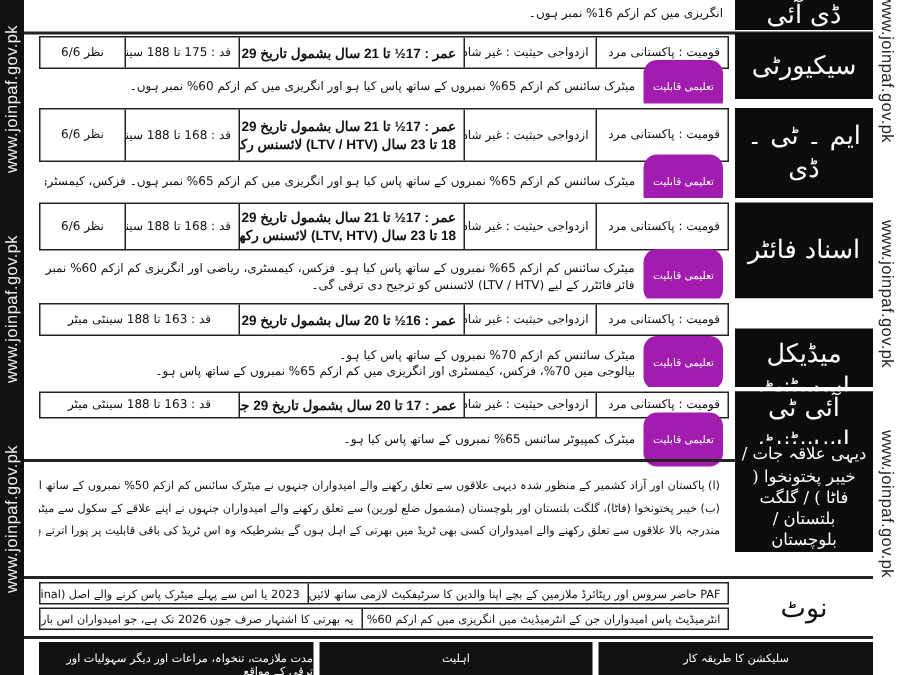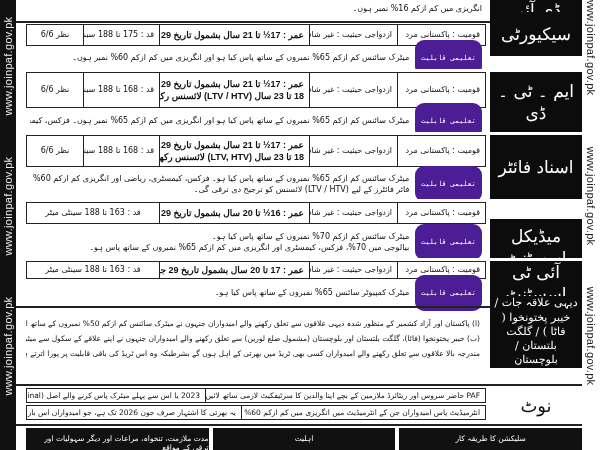--- a/index.html
+++ b/index.html
@@ -20,21 +20,21 @@
 
   .line { position: absolute; left: 0; right: 0; height: 2px; background: #222; }
   .white-gap { position: absolute; left: 0; right: 0; height: 3px; background: #fff; }
 
   .cells { position: absolute; left: 10px; right: 96px; display: flex; direction: rtl; border: 1px solid #222; background: #fff; }
   .cell { border-left: 1px solid #222; padding: 2px 5px; font-size: 8px; direction: rtl; display: flex; flex-direction: column; justify-content: center; line-height: 1.35; white-space: nowrap; overflow: hidden; }
   .cell:last-child { border-left: none; text-align: center; }
   .cell b { font-family: "Liberation Sans", sans-serif; font-weight: 700; font-size: 9px; }
 
   .qual { position: absolute; left: 10px; right: 96px; direction: rtl; display: flex; align-items: center; gap: 6px; padding: 0 4px; font-size: 8px; }
-  .pill { background: #4c1d95; color: #fff; border-radius: 9px; padding: 14px 6px; font-size: 7px; white-space: nowrap; flex-shrink: 0; font-family: Liberation Mono, monospace; }
+  .pill { background: #a21caf; color: #fff; border-radius: 9px; padding: 14px 6px; font-size: 7px; white-space: nowrap; flex-shrink: 0; }
   .qual-text { display: flex; flex-direction: column; line-height: 1.4; white-space: nowrap; overflow: hidden; }
 
   .regions { position: absolute; left: 10px; right: 96px; direction: rtl; font-size: 7.5px; line-height: 2.0; padding: 4px 6px; white-space: nowrap; overflow: hidden; }
 
   .note-box { position: absolute; left: 10px; right: 96px; direction: rtl; font-size: 7.5px; }
   .note-line { display: flex; height: 15px; border: 1px solid #222; margin-bottom: 2px; }
   .note-line .seg { padding: 1px 5px; display: flex; align-items: center; white-space: nowrap; overflow: hidden; border-left: 1px solid #222; }
   .note-line .seg:last-child { border-left: none; }
 
   .bottom-head { position: absolute; left: 10px; right: 0; top: 428px; height: 22px; display: flex; direction: rtl; gap: 4px; }
@@ -57,21 +57,21 @@
 <div class="sheet">
 
   <div class="title-block" style="top:0;height:20px">ڈی آئی</div>
   <div class="qual" style="top:2px;height:14px">
     <span class="qual-text">
         <span>انگریزی میں کم ازکم 16% نمبر ہوں۔</span>
       </span>
   </div>
   <div class="line" style="top:21px"></div>
 
-  <div class="title-block" style="top:12px;height:44px">سیکیورٹی</div>
+  <div class="title-block" style="top:22px;height:44px">سیکیورٹی</div>
   <div class="cells" style="top:24px;height:22px">
     <div class="cell" style="width:88px">قومیت : پاکستانی مرد</div>
     <div class="cell" style="width:88px">ازدواجی حیثیت : غیر شادی شدہ</div>
     <div class="cell" style="width:150px">
         <b>عمر : 17½ تا 21 سال بشمول تاریخ 29 جون 2026 تک</b>
       </div>
     <div class="cell" style="width:76px">قد : 175 تا 188 سینٹی میٹر</div>
     <div class="cell" style="flex:1">نظر 6/6</div>
   </div>
   <div class="qual" style="top:47px;height:22px">

